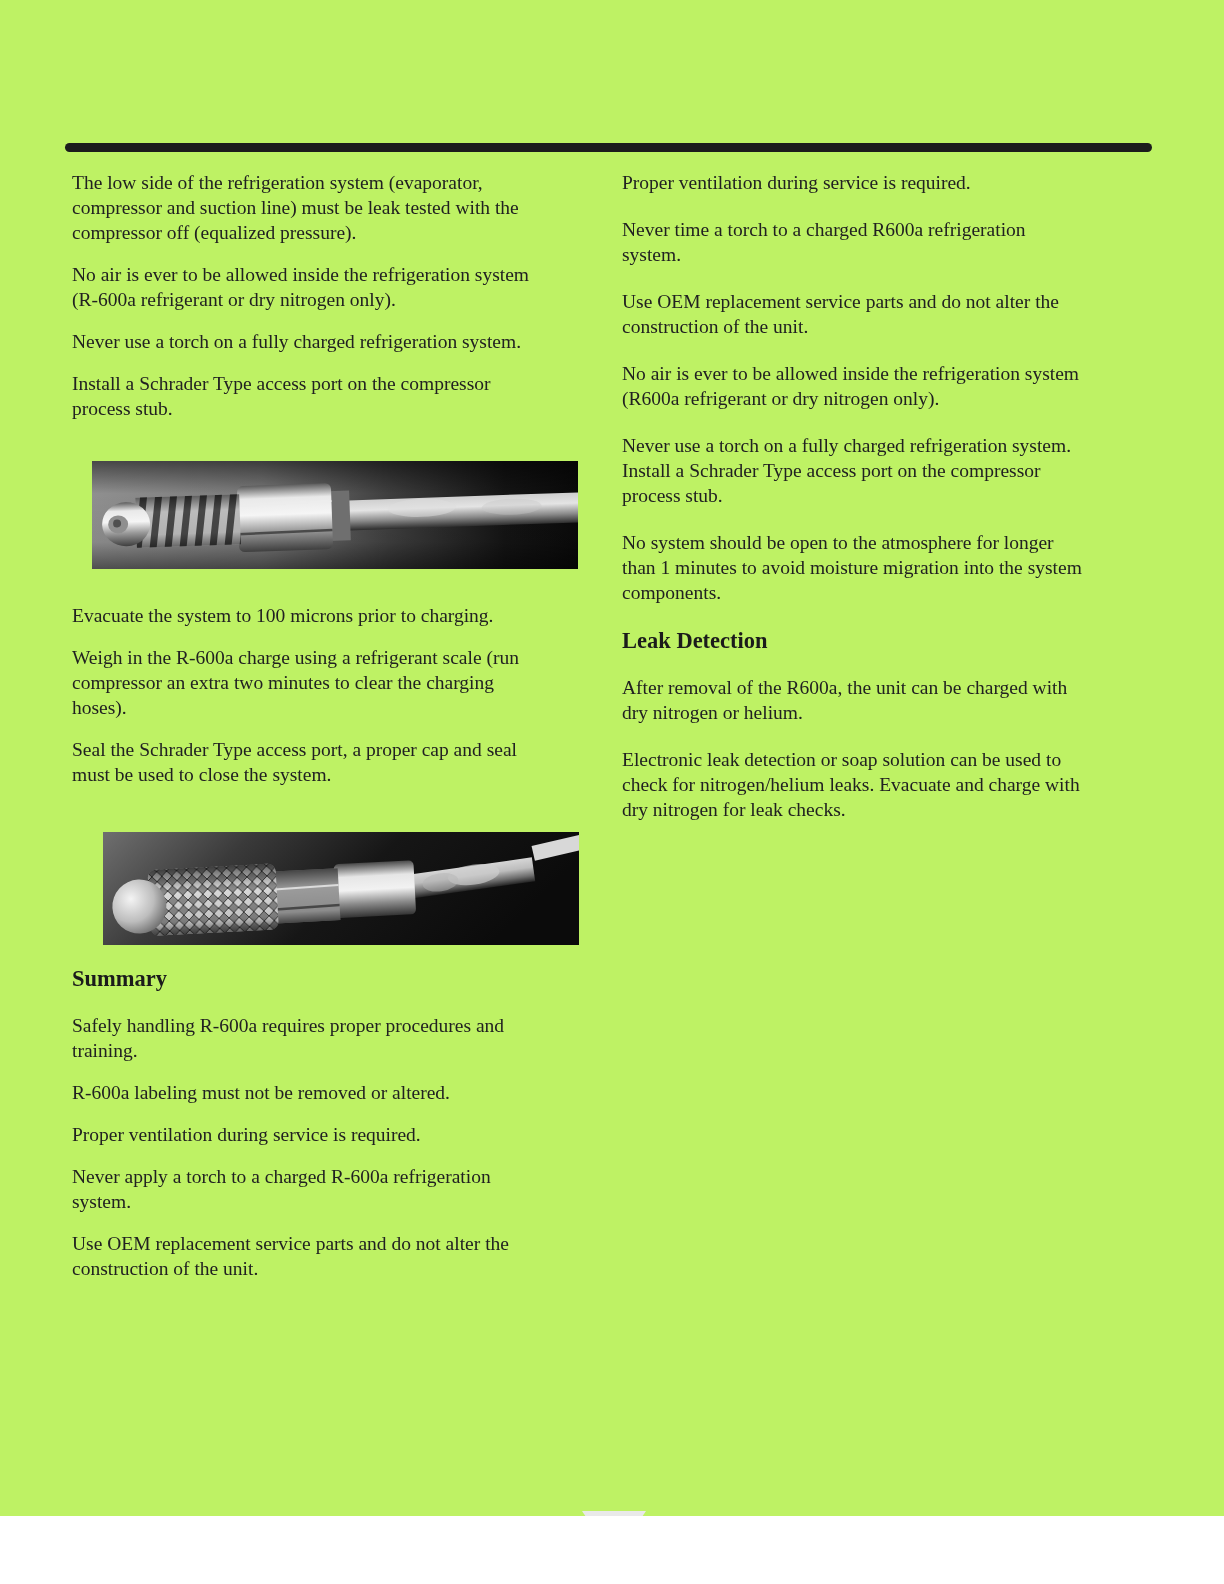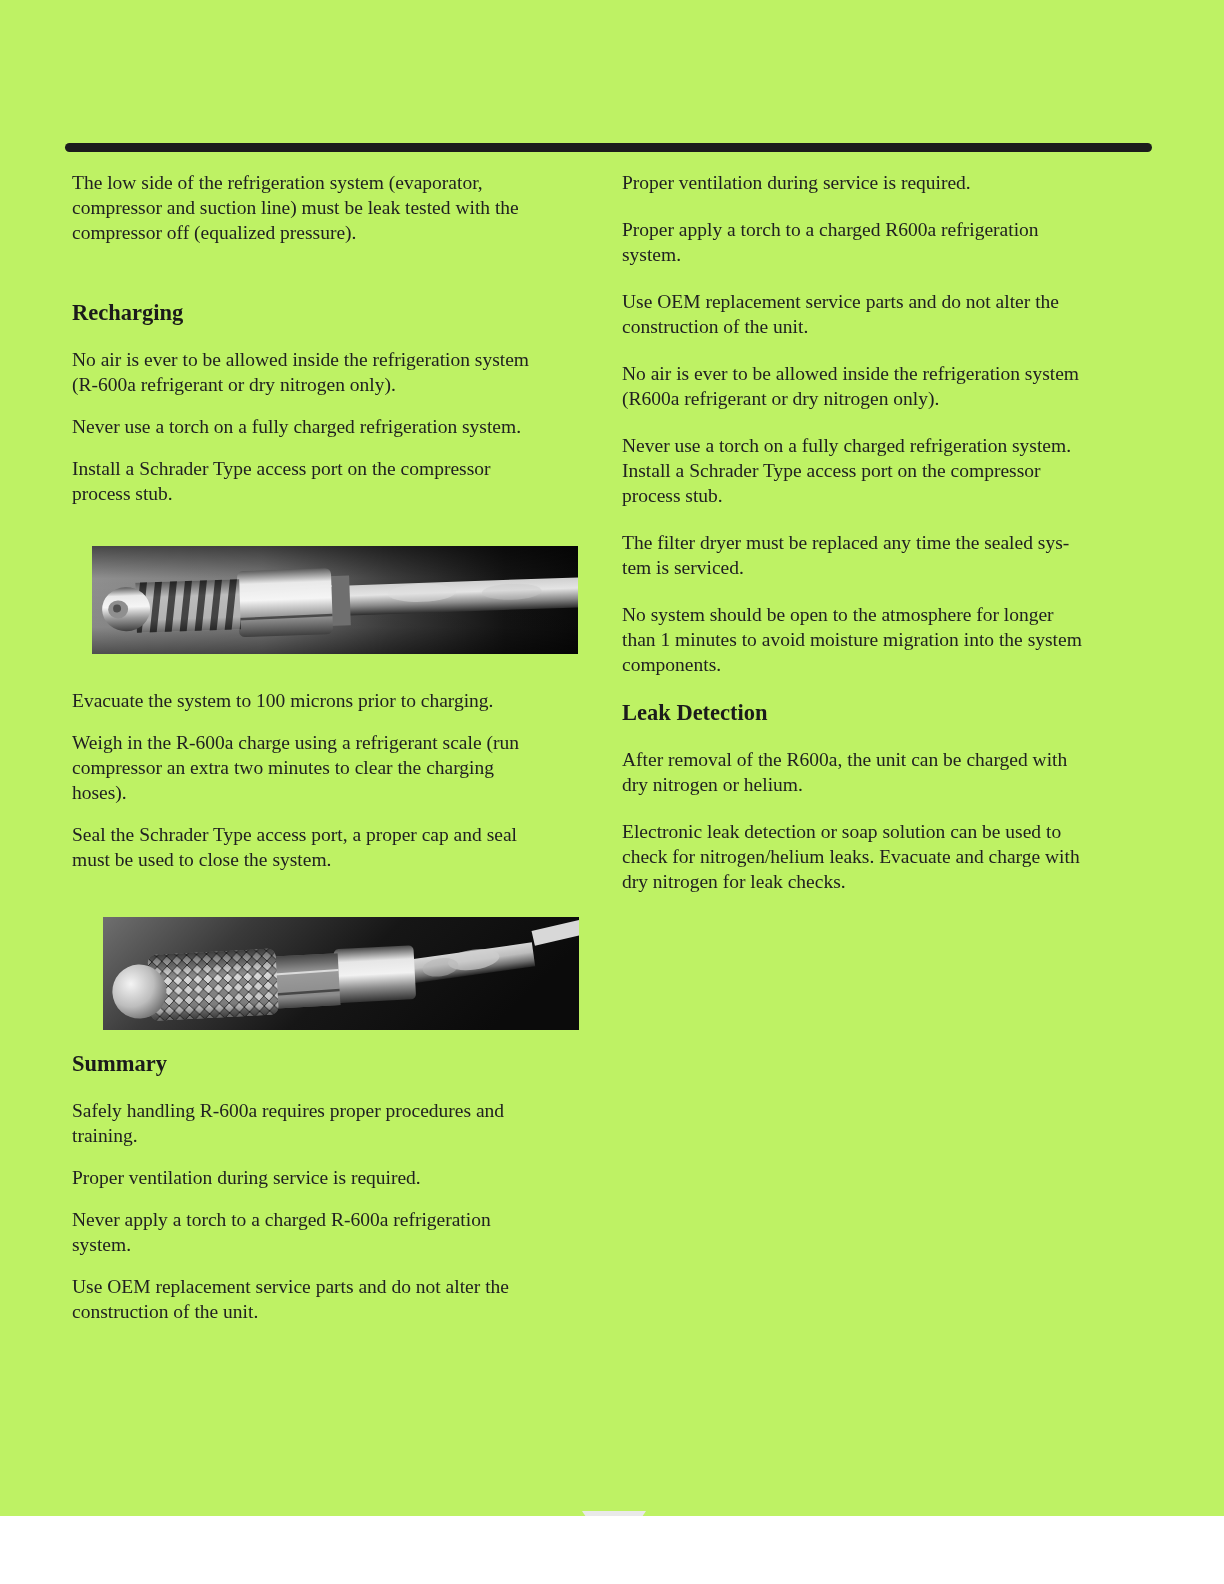--- a/index.html
+++ b/index.html
@@ -54,21 +54,20 @@
 
 <div class="page">
 
   <div class="rule"></div>
 
   <div class="col col-left">
     <p>The low side of the refrigeration system (evaporator,
 compressor and suction line) must be leak tested with the
 compressor off (equalized pressure).</p>
 
-    <h2 class="h-recharging">Recharging</h2>
     <p>No air is ever to be allowed inside the refrigeration system
 (R-600a refrigerant or dry nitrogen only).</p>
     <p>Never use a torch on a fully charged refrigeration system.</p>
     <p>Install a Schrader Type access port on the compressor
 process stub.</p>
 
     <figure class="fig1">
       <svg width="486" height="108" viewBox="0 0 486 108" aria-hidden="true">
         <defs>
           <linearGradient id="p1bg" x1="0" y1="0" x2="1" y2="0">
@@ -183,40 +182,39 @@
           <rect x="46" y="28" width="128" height="66" rx="8" fill="url(#knurl2)"></rect>
           <rect x="46" y="28" width="128" height="66" rx="8" fill="url(#shade2)"></rect>
           <circle cx="36" cy="64" r="27" fill="url(#dome2)"></circle>
         </g>
       </svg>
     </figure>
 
     <h2 class="h-summary">Summary</h2>
     <p>Safely handling R-600a requires proper procedures and
 training.</p>
+    <p>R-600a labeling must not be removed or altered.</p>
     <p>Proper ventilation during service is required.</p>
     <p>Never apply a torch to a charged R-600a refrigeration
 system.</p>
     <p>Use OEM replacement service parts and do not alter the
 construction of the unit.</p>
   </div>
 
   <div class="col col-right">
     <p>Proper ventilation during service is required.</p>
-    <p>Proper apply a torch to a charged R600a refrigeration
+    <p>Never time a torch to a charged R600a refrigeration
 system.</p>
     <p>Use OEM replacement service parts and do not alter the
 construction of the unit.</p>
     <p>No air is ever to be allowed inside the refrigeration system
 (R600a refrigerant or dry nitrogen only).</p>
     <p>Never use a torch on a fully charged refrigeration system.
 Install a Schrader Type access port on the compressor
 process stub.</p>
-    <p>The filter dryer must be replaced any time the sealed sys-
-tem is serviced.</p>
     <p>No system should be open to the atmosphere for longer
 than 1 minutes to avoid moisture migration into the system
 components.</p>
 
     <h2 class="h-leak">Leak Detection</h2>
     <p>After removal of the R600a, the unit can be charged with
 dry nitrogen or helium.</p>
     <p>Electronic leak detection or soap solution can be used to
 check for nitrogen/helium leaks. Evacuate and charge with
 dry nitrogen for leak checks.</p>

